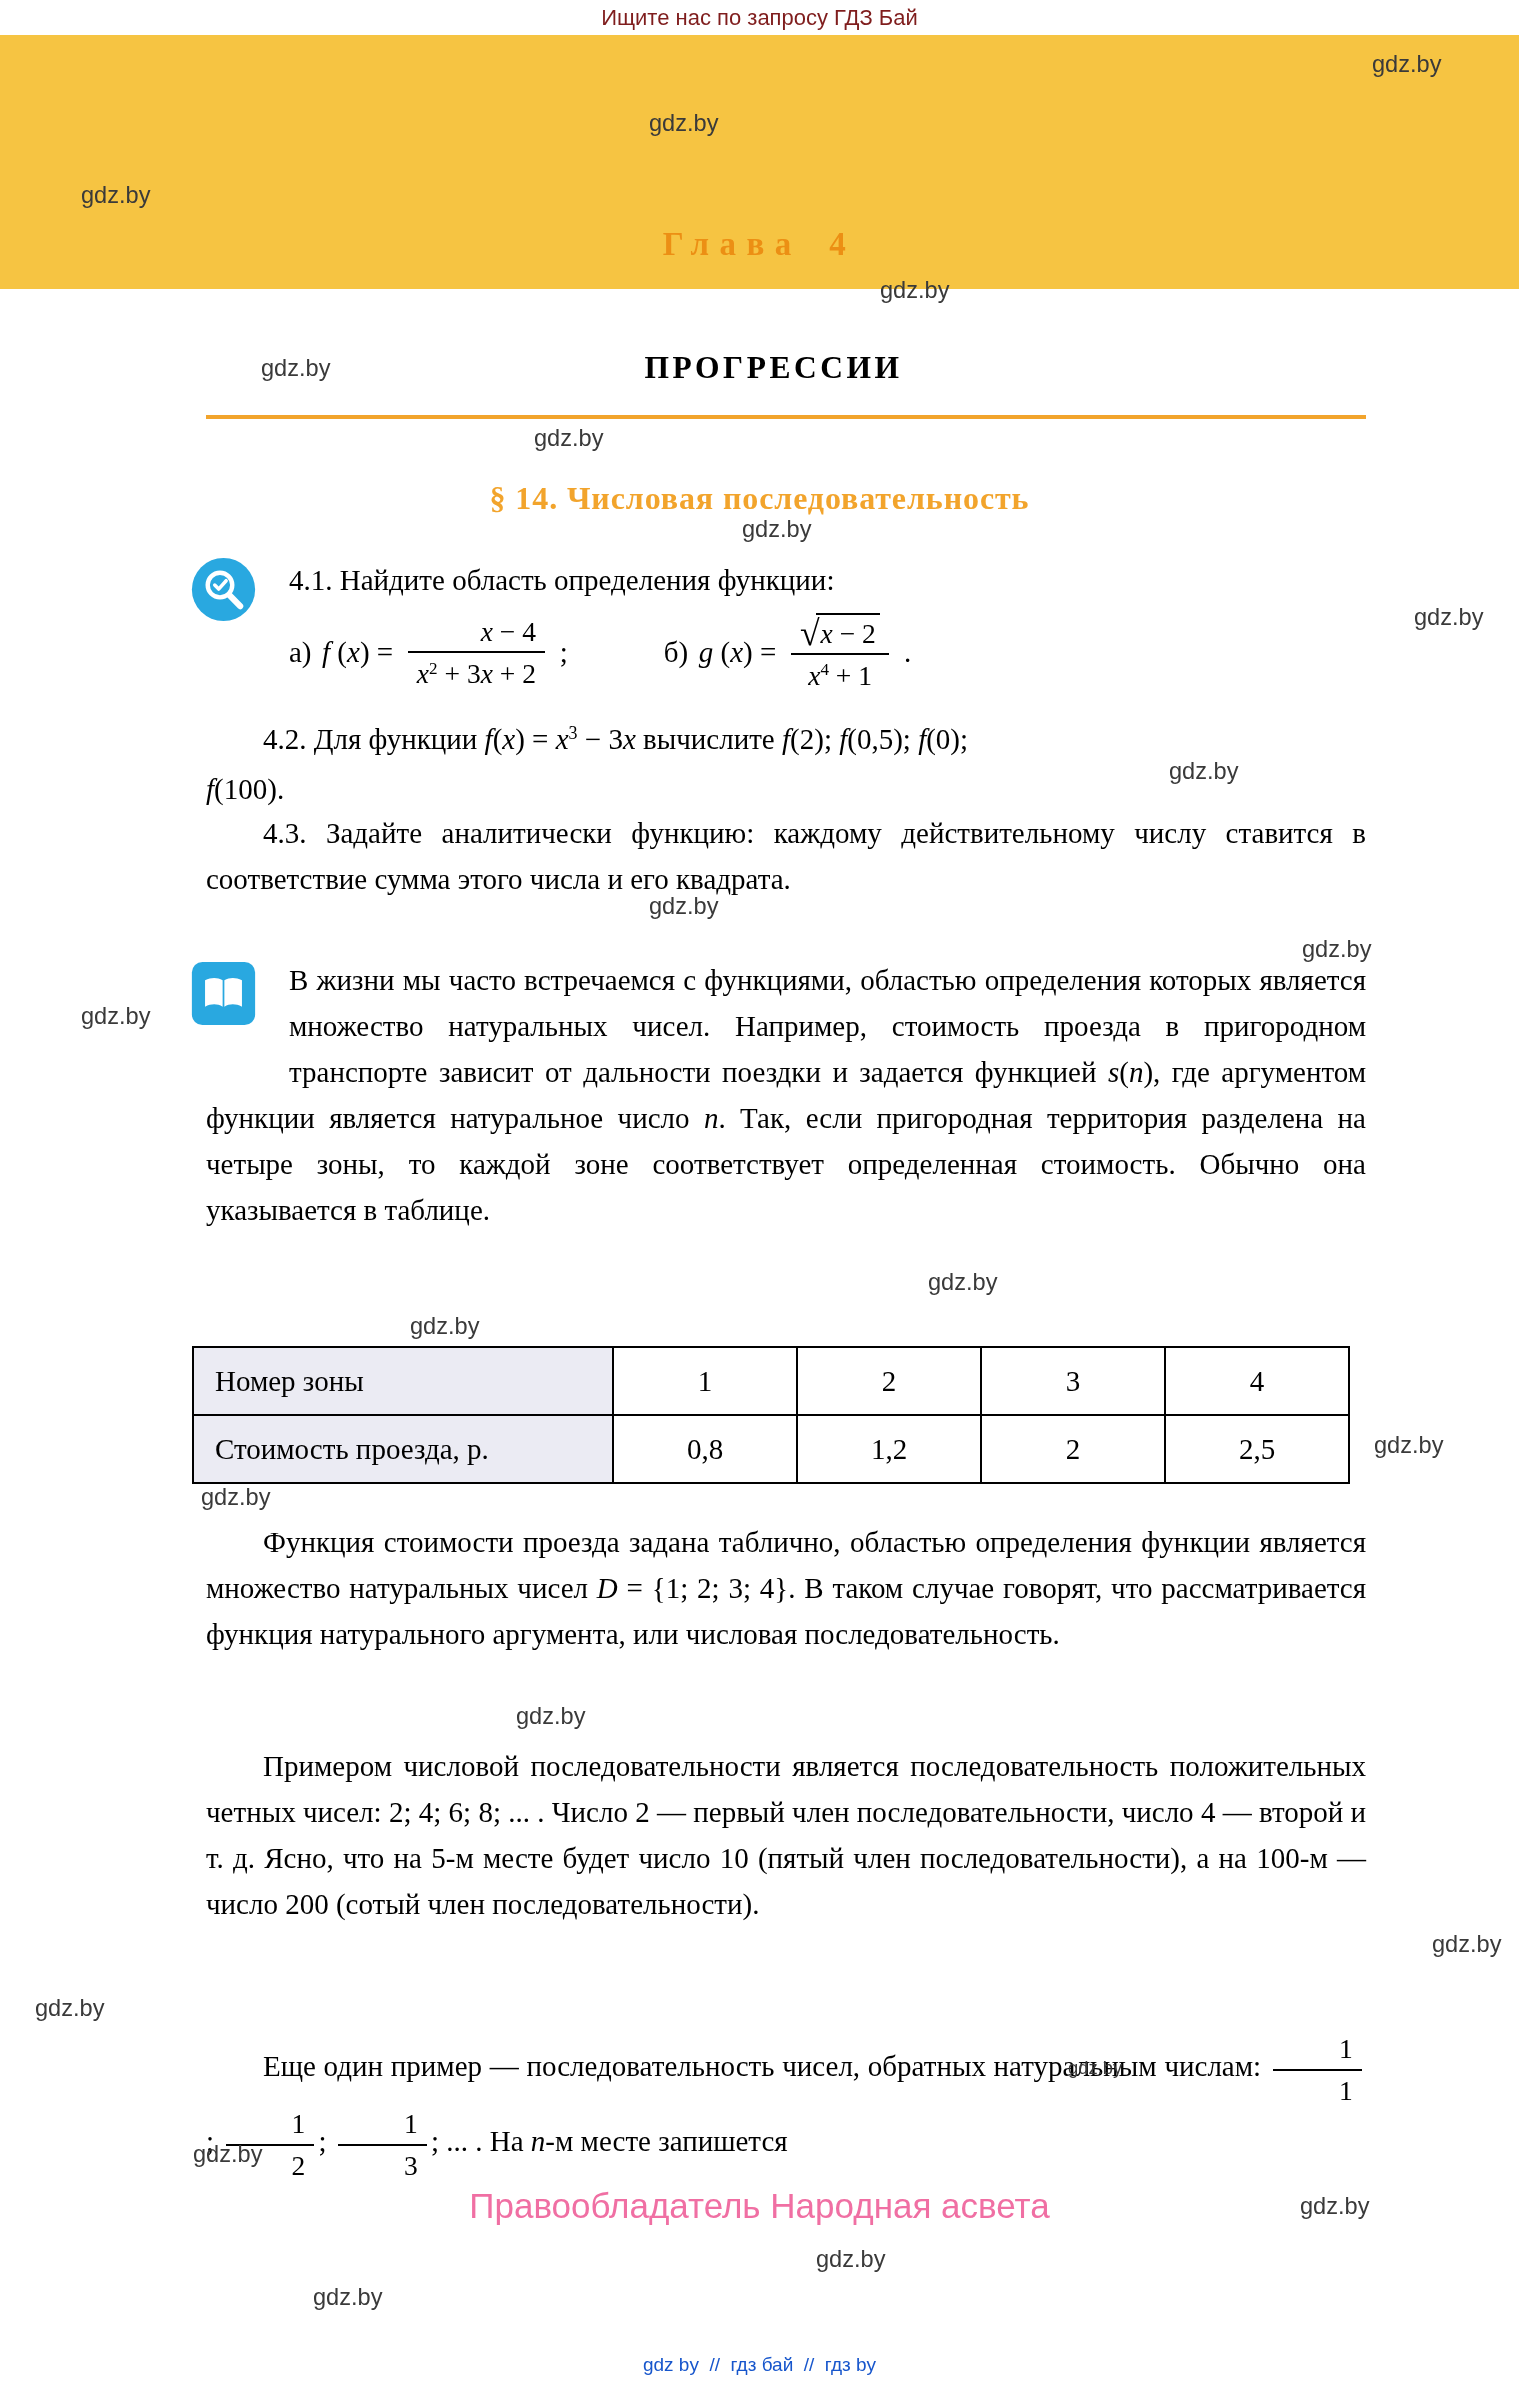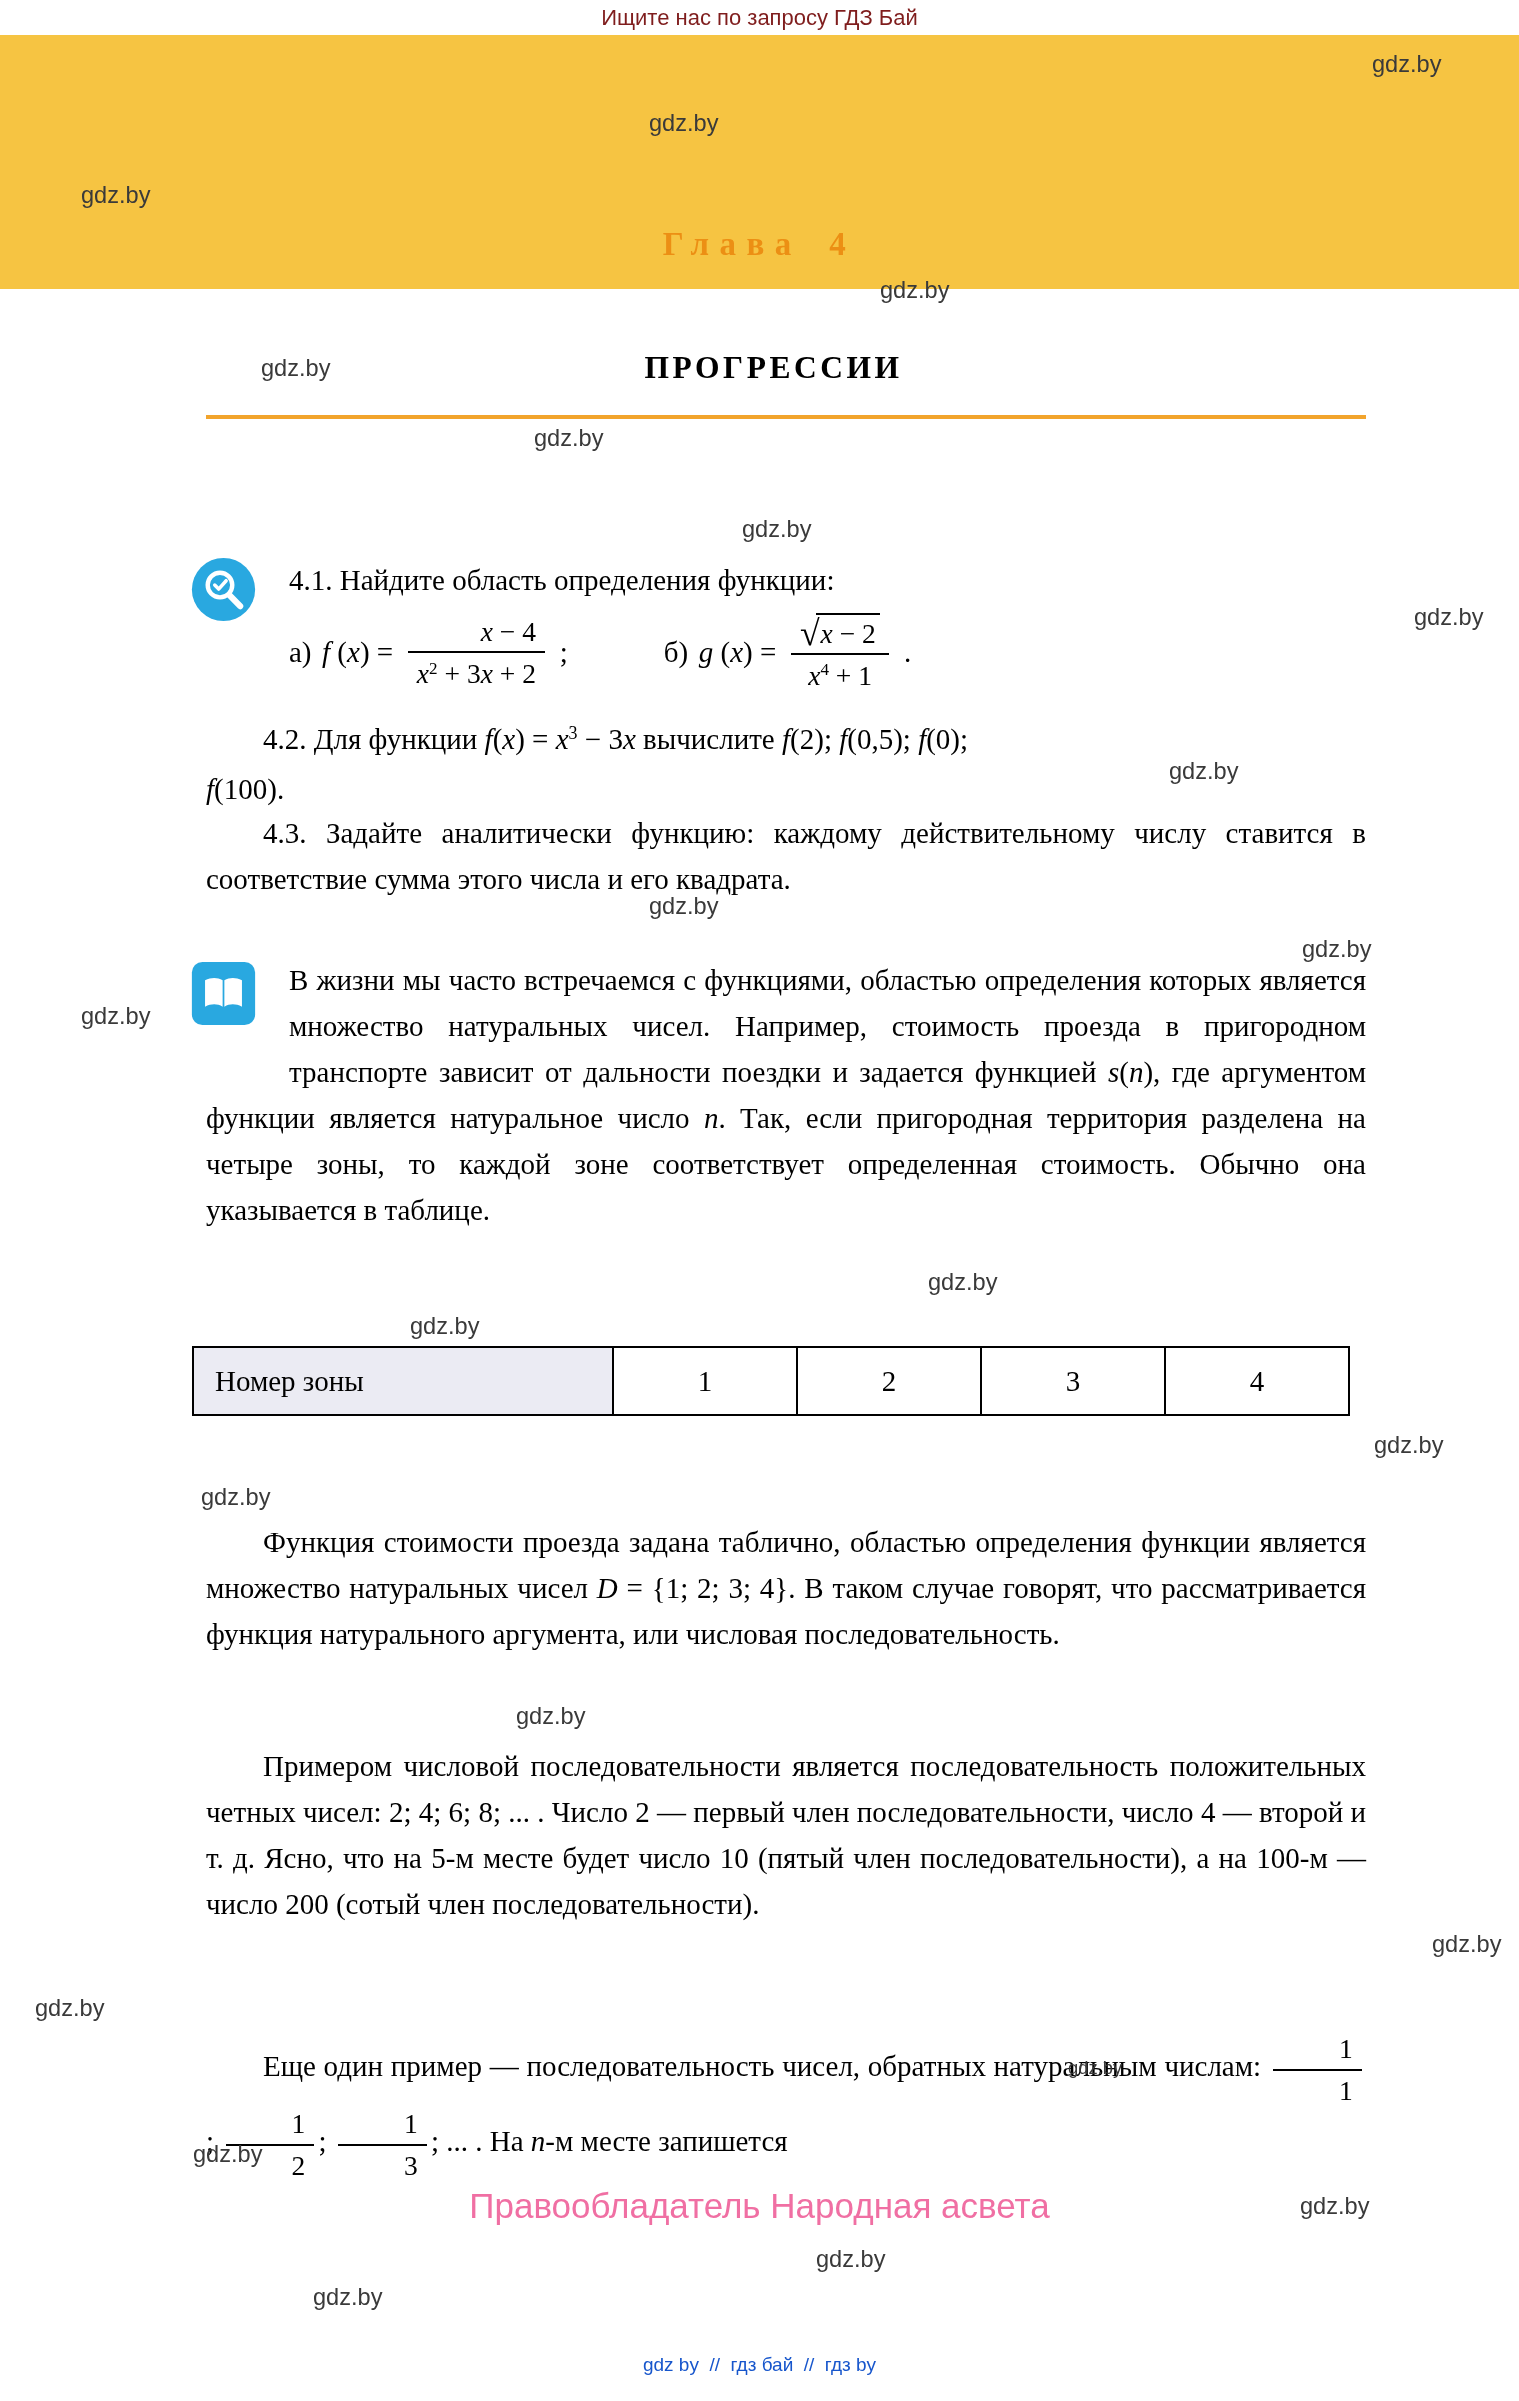--- a/index.html
+++ b/index.html
@@ -96,20 +96,21 @@
 
   <div class="top-note">Ищите нас по запросу ГДЗ Бай</div>
 
   <div class="banner"></div>
 
   <div class="chapter">Глава 4</div>
 
   <div class="page-title">ПРОГРЕССИИ</div>
   <div class="rule"></div>
 
+  <div class="section">§ 14. Числовая последовательность</div>
 
   <div class="icon" style="left:191px; top:557px;">
     <svg viewBox="0 0 74 74">
       <circle cx="37" cy="37" r="36" fill="#29A8E0"></circle>
       <circle cx="33" cy="32" r="14" fill="none" stroke="#ffffff" stroke-width="5"></circle>
       <line x1="43.5" y1="43" x2="56" y2="56" stroke="#ffffff" stroke-width="7" stroke-linecap="round"></line>
       <path d="M27 32 l4.5 4.5 l8.5 -9.5" fill="none" stroke="#ffffff" stroke-width="4" stroke-linecap="round" stroke-linejoin="round"></path>
     </svg>
   </div>
 
@@ -158,20 +159,27 @@
         <col style="width:184px;">
         <col style="width:184px;">
     </colgroup>
     <tbody>
         <tr>
       <td class="lbl">Номер зоны</td>
       <td>1</td>
       <td>2</td>
       <td>3</td>
       <td>4</td>
+    </tr>
+    <tr>
+      <td class="lbl">Стоимость проезда, р.</td>
+      <td>0,8</td>
+      <td>1,2</td>
+      <td>2</td>
+      <td>2,5</td>
     </tr>
   </tbody>
     </table>
 
   <div class="para indent" style="top:1519px;"><span>Функция стоимости проезда задана таблично, областью определения функции является множество натуральных чисел </span><span class="i">D</span><span> = {1; 2; 3; 4}. В таком случае говорят, что рассматривается </span><span class="b">функция натурального аргумента</span><span>, или </span><span class="b">числовая последовательность</span><span>.</span></div>
 
   <div class="para indent" style="top:1743px;"><span>Примером числовой последовательности является последовательность положительных четных чисел: 2; 4; 6; 8; ... . Число 2 — первый член последовательности, число 4 — второй и т. д. Ясно, что на 5-м месте будет число 10 (пятый член последовательности), а на 100-м — число 200 (сотый член последовательности).</span></div>
 
   <div class="para indent" style="top:2032px;"><span>Еще один пример — последовательность чисел, обратных натуральным числам: </span><span class="frac"><span class="num">1</span><span class="den">1</span></span><span>; </span><span class="frac"><span class="num">1</span><span class="den">2</span></span><span>; </span><span class="frac"><span class="num">1</span><span class="den">3</span></span><span>; ... . На </span><span class="i">n</span><span>-м месте запишется</span></div>
 

